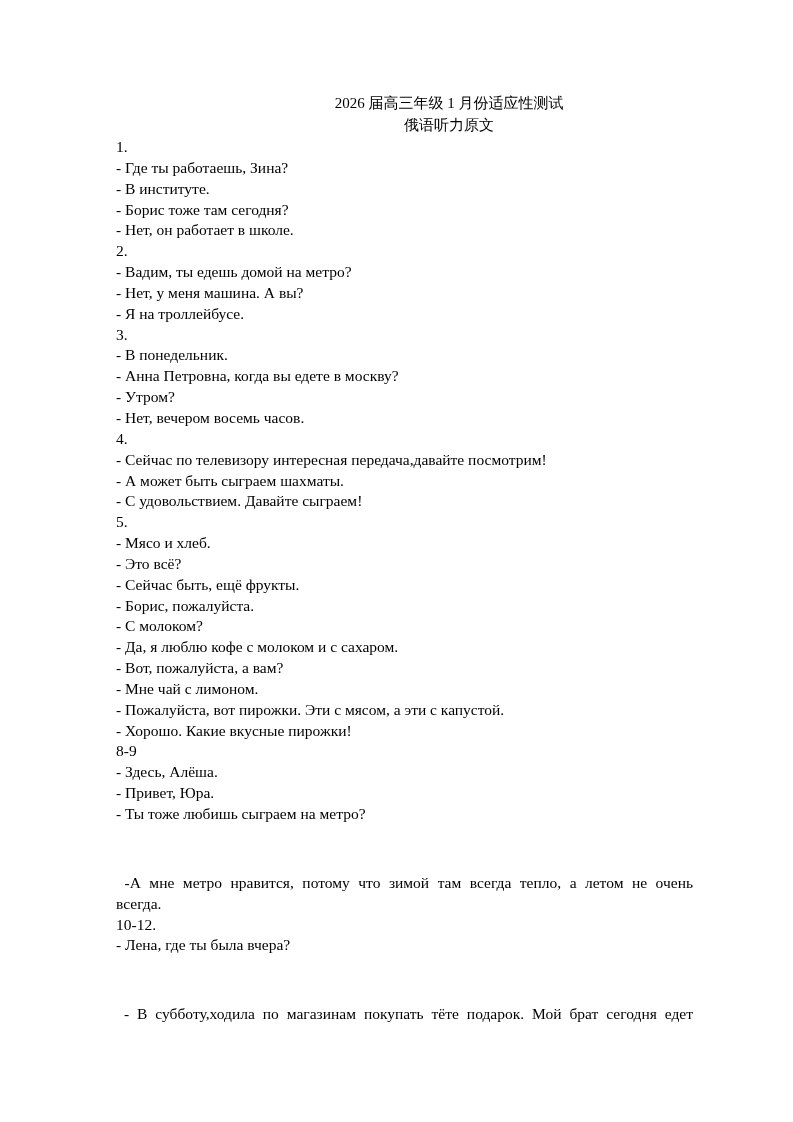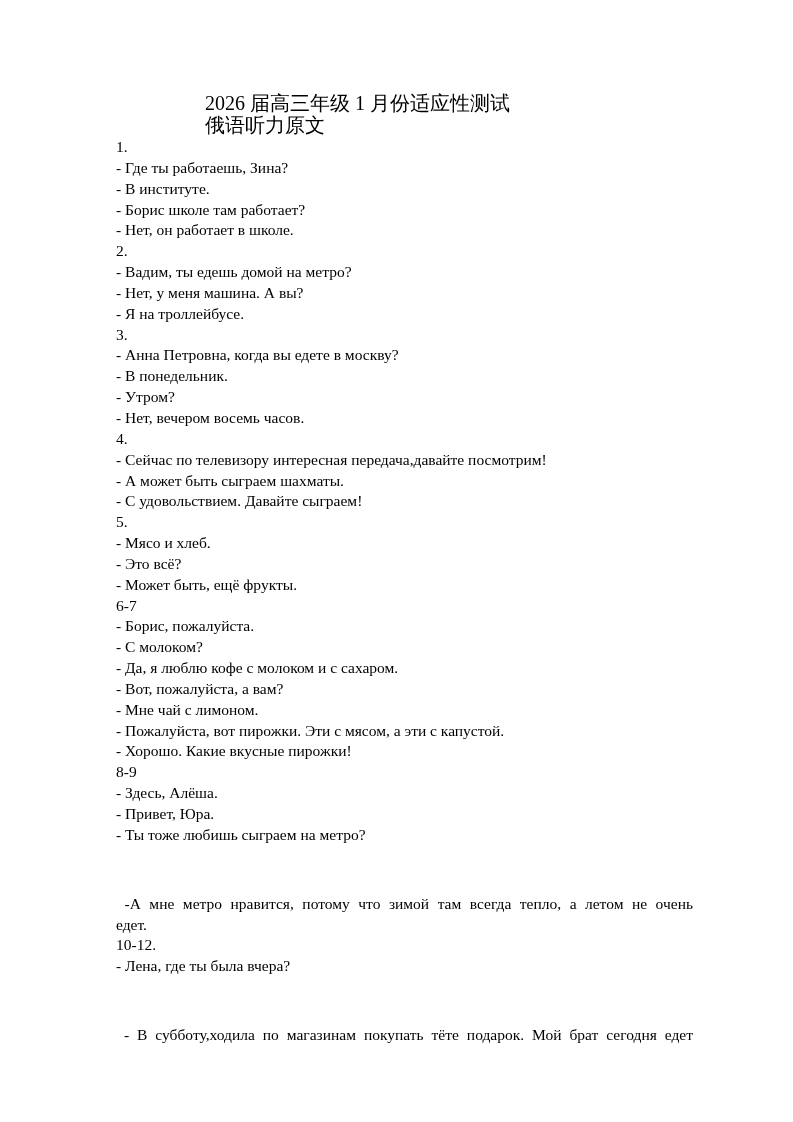--- a/index.html
+++ b/index.html
@@ -18,24 +18,24 @@
   }
   .content {
     position: absolute;
     left: 116px;
     top: 93px;
     width: 577px;
     font-size: 15.5px;
     line-height: 20.85px;
   }
   .doc-title, .doc-subtitle {
-    text-align: left;
+    text-align: center;
     
     padding-left: 89px;
-    font-size: 20px;
+    font-size: 15px;
     line-height: 21.5px;
     white-space: pre;
   }
   .lines {
     margin-top: 1px;
   }
   .line {
     white-space: pre;
     height: 20.85px;
   }
@@ -50,51 +50,50 @@
 <body>
 
 <div class="page">
   <div class="content">
     <div class="doc-title">2026 届高三年级 1 月份适应性测试</div>
     <div class="doc-subtitle">俄语听力原文</div>
     <div class="lines" id="lines">
         <div class="line">1.</div>
         <div class="line">- Где ты работаешь, Зина?</div>
         <div class="line">- В институте.</div>
-        <div class="line">- Борис школе там работает?</div>
+        <div class="line">- Борис тоже там сегодня?</div>
         <div class="line">- Нет, он работает в школе.</div>
         <div class="line">2.</div>
         <div class="line">- Вадим, ты едешь домой на метро?</div>
         <div class="line">- Нет, у меня машина. А вы?</div>
         <div class="line">- Я на троллейбусе.</div>
         <div class="line">3.</div>
+        <div class="line">- В понедельник.</div>
         <div class="line">- Анна Петровна, когда вы едете в москву?</div>
-        <div class="line">- В понедельник.</div>
         <div class="line">- Утром?</div>
         <div class="line">- Нет, вечером восемь часов.</div>
         <div class="line">4.</div>
         <div class="line">- Сейчас по телевизору интересная передача,давайте посмотрим!</div>
         <div class="line">- А может быть сыграем шахматы.</div>
         <div class="line">- С удовольствием. Давайте сыграем!</div>
         <div class="line">5.</div>
         <div class="line">- Мясо и хлеб.</div>
         <div class="line">- Это всё?</div>
-        <div class="line">- Может быть, ещё фрукты.</div>
-        <div class="line">6-7</div>
+        <div class="line">- Сейчас быть, ещё фрукты.</div>
         <div class="line">- Борис, пожалуйста.</div>
         <div class="line">- С молоком?</div>
         <div class="line">- Да, я люблю кофе с молоком и с сахаром.</div>
         <div class="line">- Вот, пожалуйста, а вам?</div>
         <div class="line">- Мне чай с лимоном.</div>
         <div class="line">- Пожалуйста, вот пирожки. Эти с мясом, а эти с капустой.</div>
         <div class="line">- Хорошо. Какие вкусные пирожки!</div>
         <div class="line">8-9</div>
         <div class="line">- Здесь, Алёша.</div>
         <div class="line">- Привет, Юра.</div>
         <div class="line">- Ты тоже любишь сыграем на метро?</div>
         <div class="line justified"> -А мне метро нравится, потому что зимой там всегда тепло, а летом не очень</div>
-        <div class="line">едет.</div>
+        <div class="line">всегда.</div>
         <div class="line">10-12.</div>
         <div class="line">- Лена, где ты была вчера?</div>
         <div class="line justified"> - В субботу,ходила по магазинам покупать тёте подарок. Мой брат сегодня едет</div>
       </div>
   </div>
 </div>
 
 </body></html>

